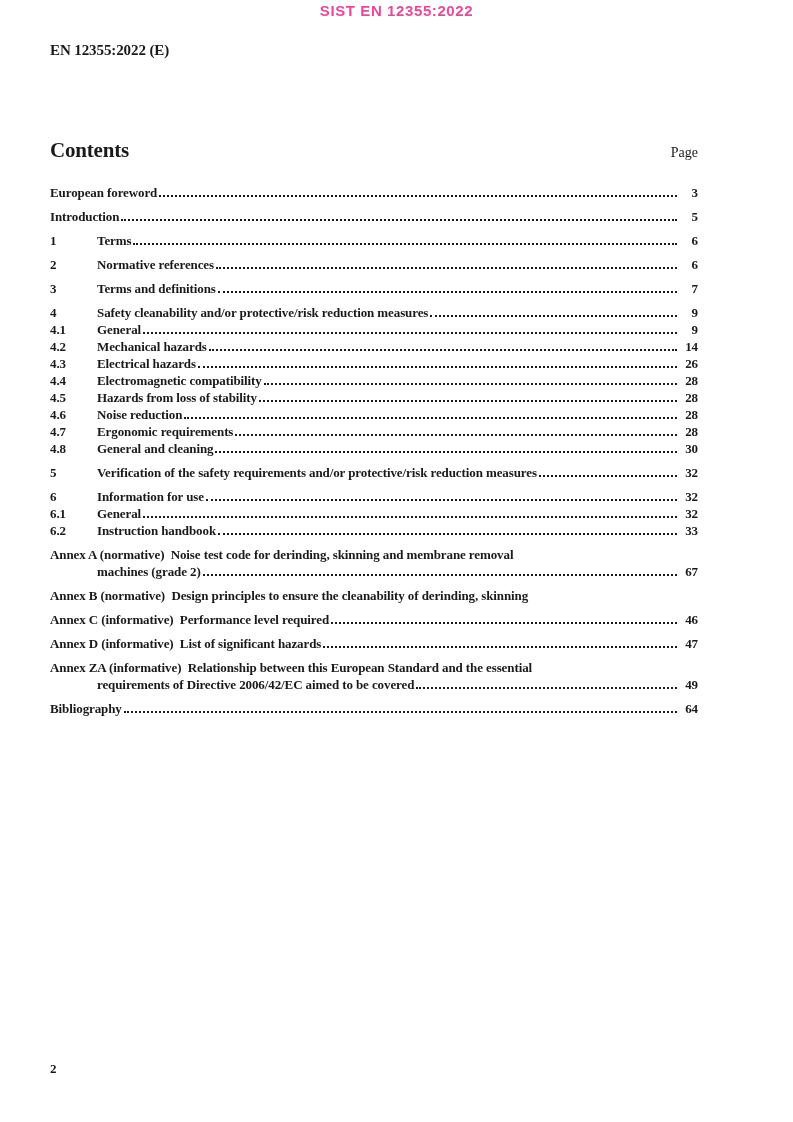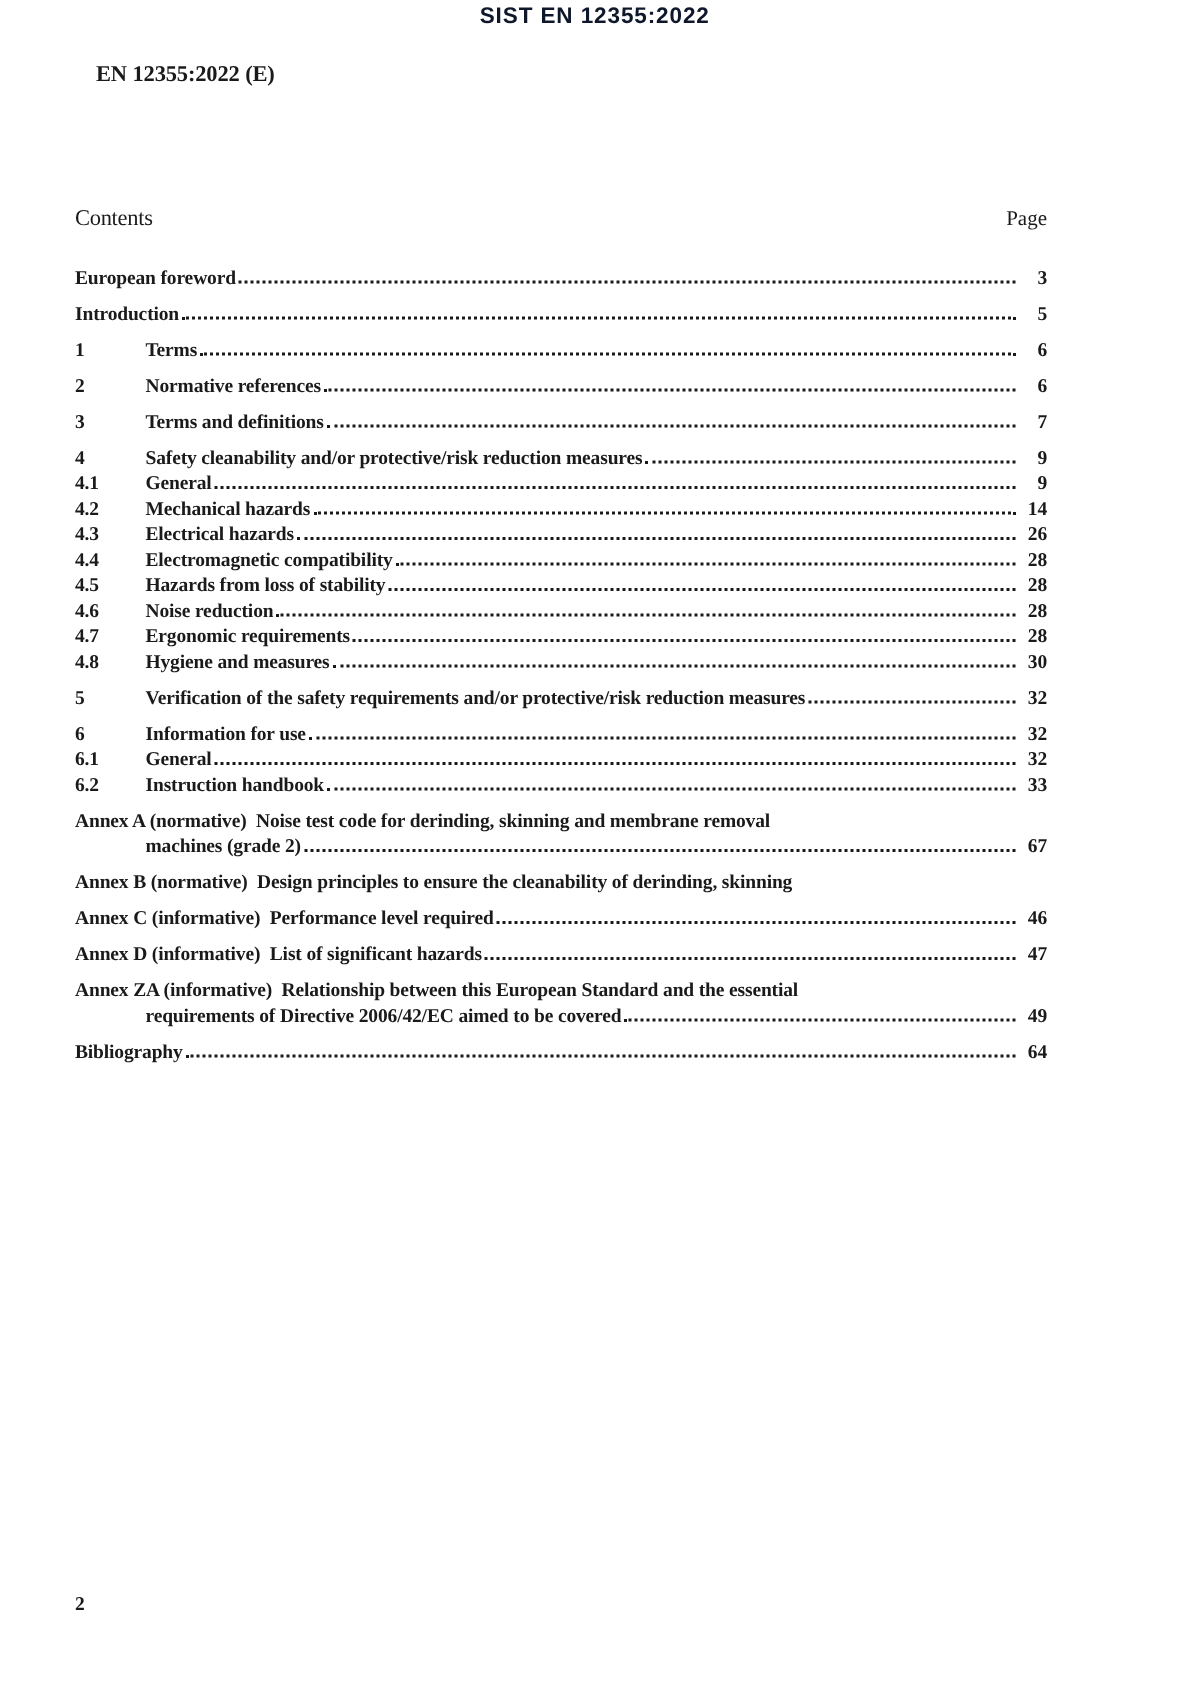--- a/index.html
+++ b/index.html
@@ -11,29 +11,29 @@
     color:#1a1a1a;
     overflow:hidden;
   }
   .watermark {
     position:absolute; top:2px; left:0; right:0;
     text-align:center;
     font-family:"Liberation Sans","DejaVu Sans",sans-serif;
     font-weight:bold; font-size:15px; letter-spacing:0.6px;
   }
   .doc-header {
-    position:absolute; top:42px; left:64px;
+    position:absolute; top:42px; left:50px;
     font-size:15px; font-weight:bold; letter-spacing:-0.1px;
   }
   .content { position:absolute; left:50px; top:138px; width:648px; }
   .contents-head {
     display:flex; justify-content:space-between; align-items:baseline;
     margin-bottom:21px;
   }
-  .contents-title { font-size:15px; font-weight:normal; letter-spacing:-0.2px; }
+  .contents-title { font-size:21px; font-weight:bold; letter-spacing:-0.2px; }
   .page-label { font-size:14px; font-weight:normal; }
   .toc-list { width:100%; }
   .toc-row {
     display:flex;
     font-size:13px; font-weight:bold; line-height:17px;
     margin-top:7px;
     letter-spacing:-0.1px;
     cursor:default;
   }
   .toc-row.sub { margin-top:0; }
@@ -53,21 +53,21 @@
   .footer-page-num {
     position:absolute; left:50px; top:1061px;
     font-size:13px; font-weight:bold;
   }
 </style>
 </head>
 <body>
 
 <div class="page" style="color: rgb(26, 26, 26);">
 
-  <div class="watermark" style="color: #0f172a;">SIST EN 12355:2022</div>
+  <div class="watermark" style="color: #ec4899;">SIST EN 12355:2022</div>
 
   <div class="doc-header">EN 12355:2022 (E)</div>
 
   <div class="content">
     <div class="contents-head">
       <span class="contents-title">Contents</span>
       <span class="page-label">Page</span>
     </div>
     <div class="toc-list">
         <div class="toc-row">
@@ -197,21 +197,21 @@
         <span class="toc-title">Ergonomic requirements</span>
         <span class="toc-dots"></span>
         <span class="toc-page">28</span>
       </span>
     </span>
   </div>
         <div class="toc-row sub">
     <span class="toc-num">4.8</span>
     <span class="toc-body">
       <span class="toc-lastline">
-        <span class="toc-title">Hygiene and measures</span>
+        <span class="toc-title">General and cleaning</span>
         <span class="toc-dots"></span>
         <span class="toc-page">30</span>
       </span>
     </span>
   </div>
         <div class="toc-row">
     <span class="toc-num">5</span>
     <span class="toc-body">
       <span class="toc-lastline">
         <span class="toc-title">Verification of the safety requirements and/or protective/risk reduction measures</span>

